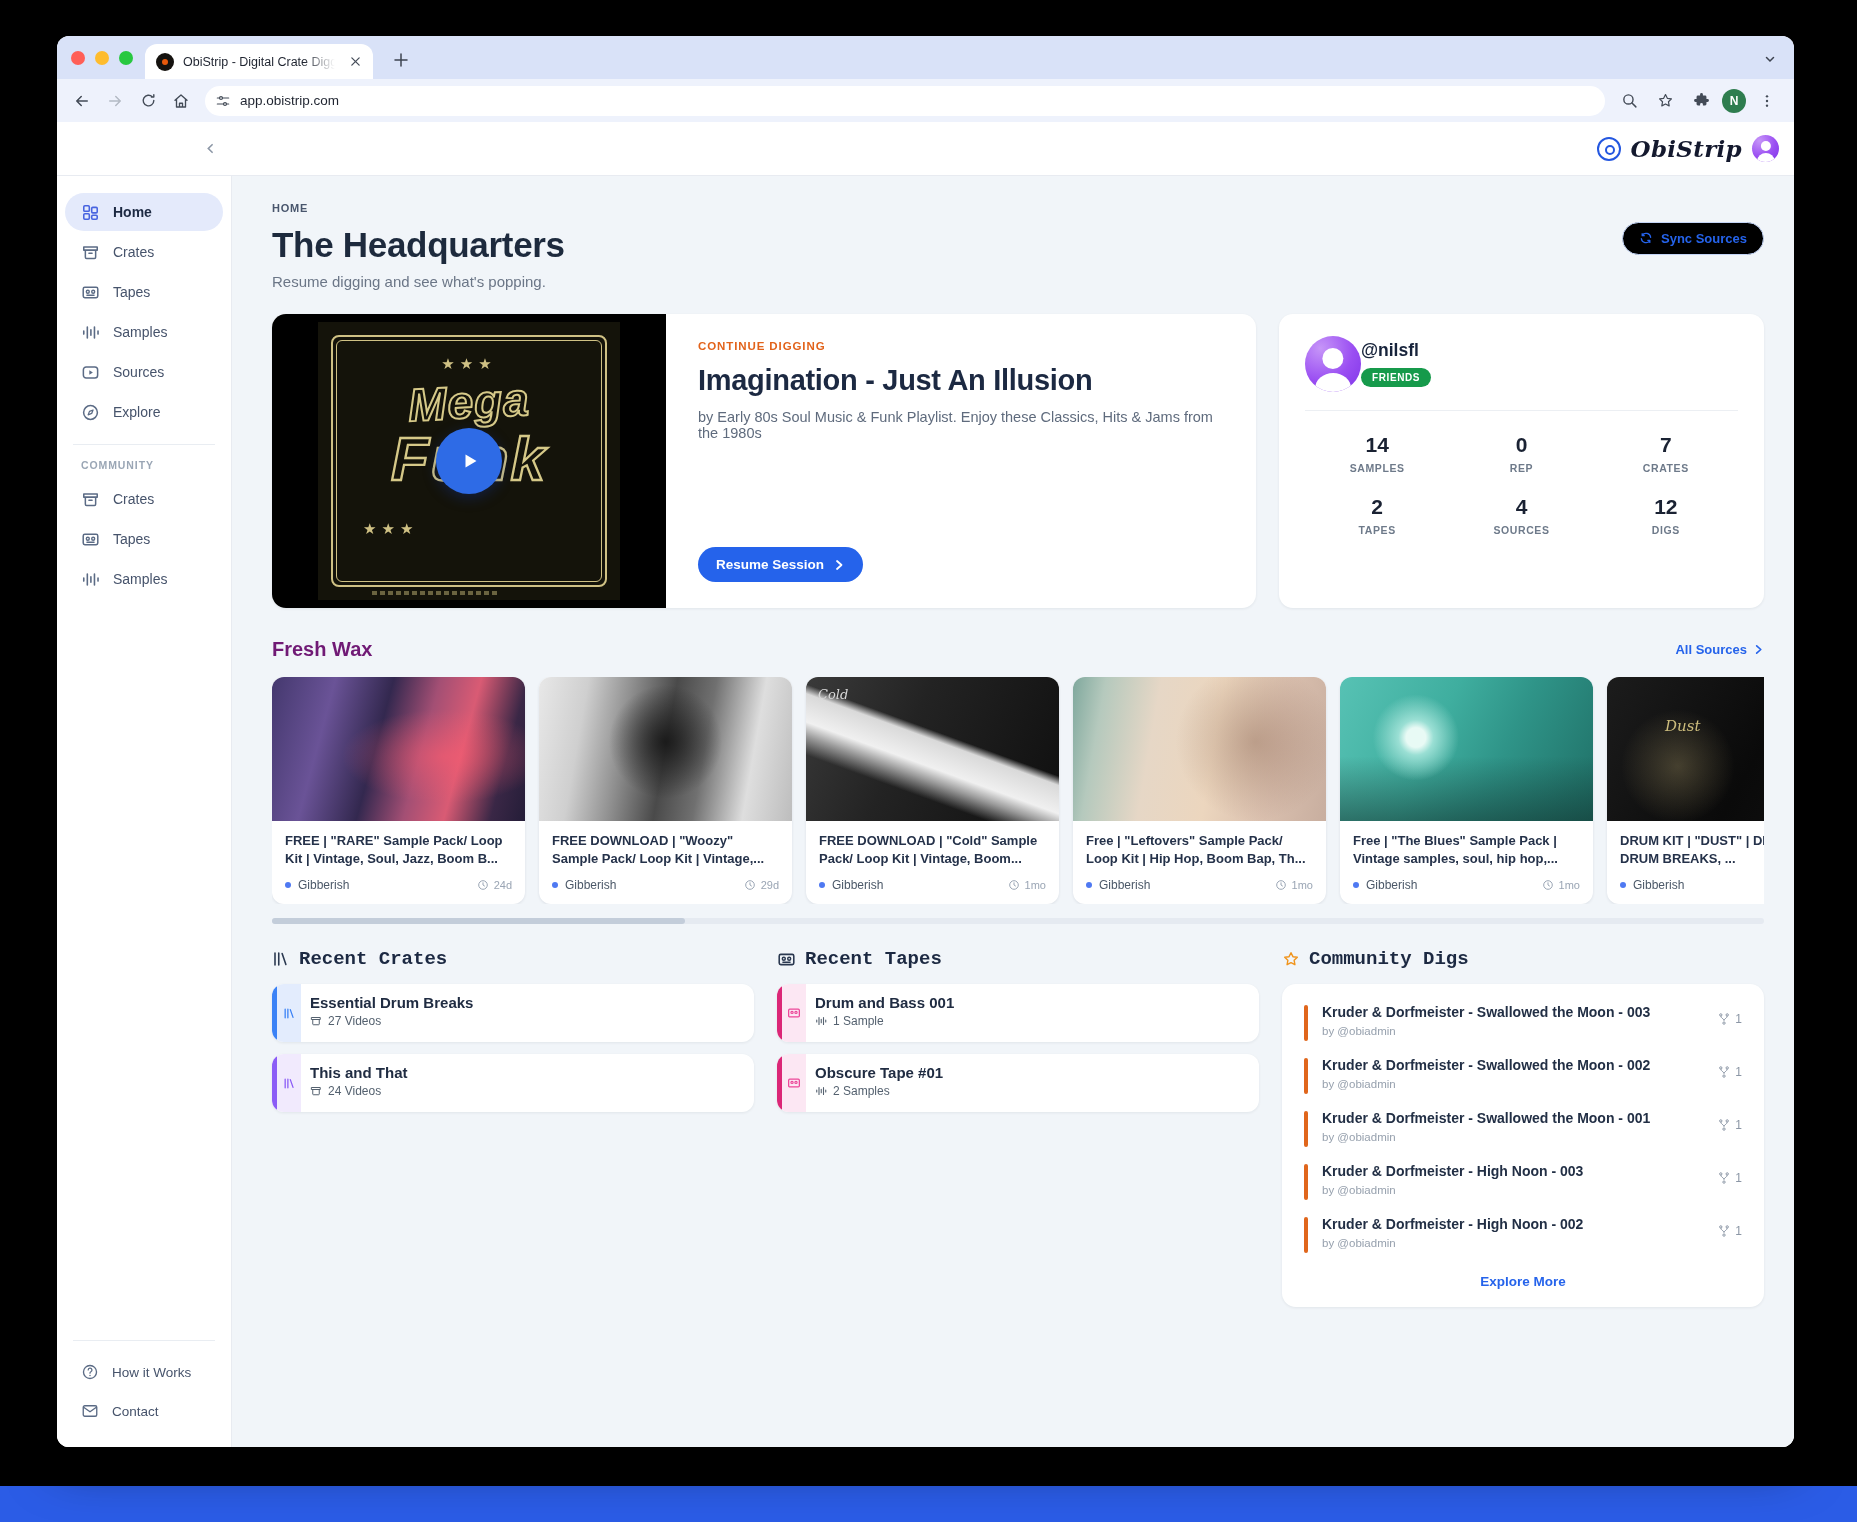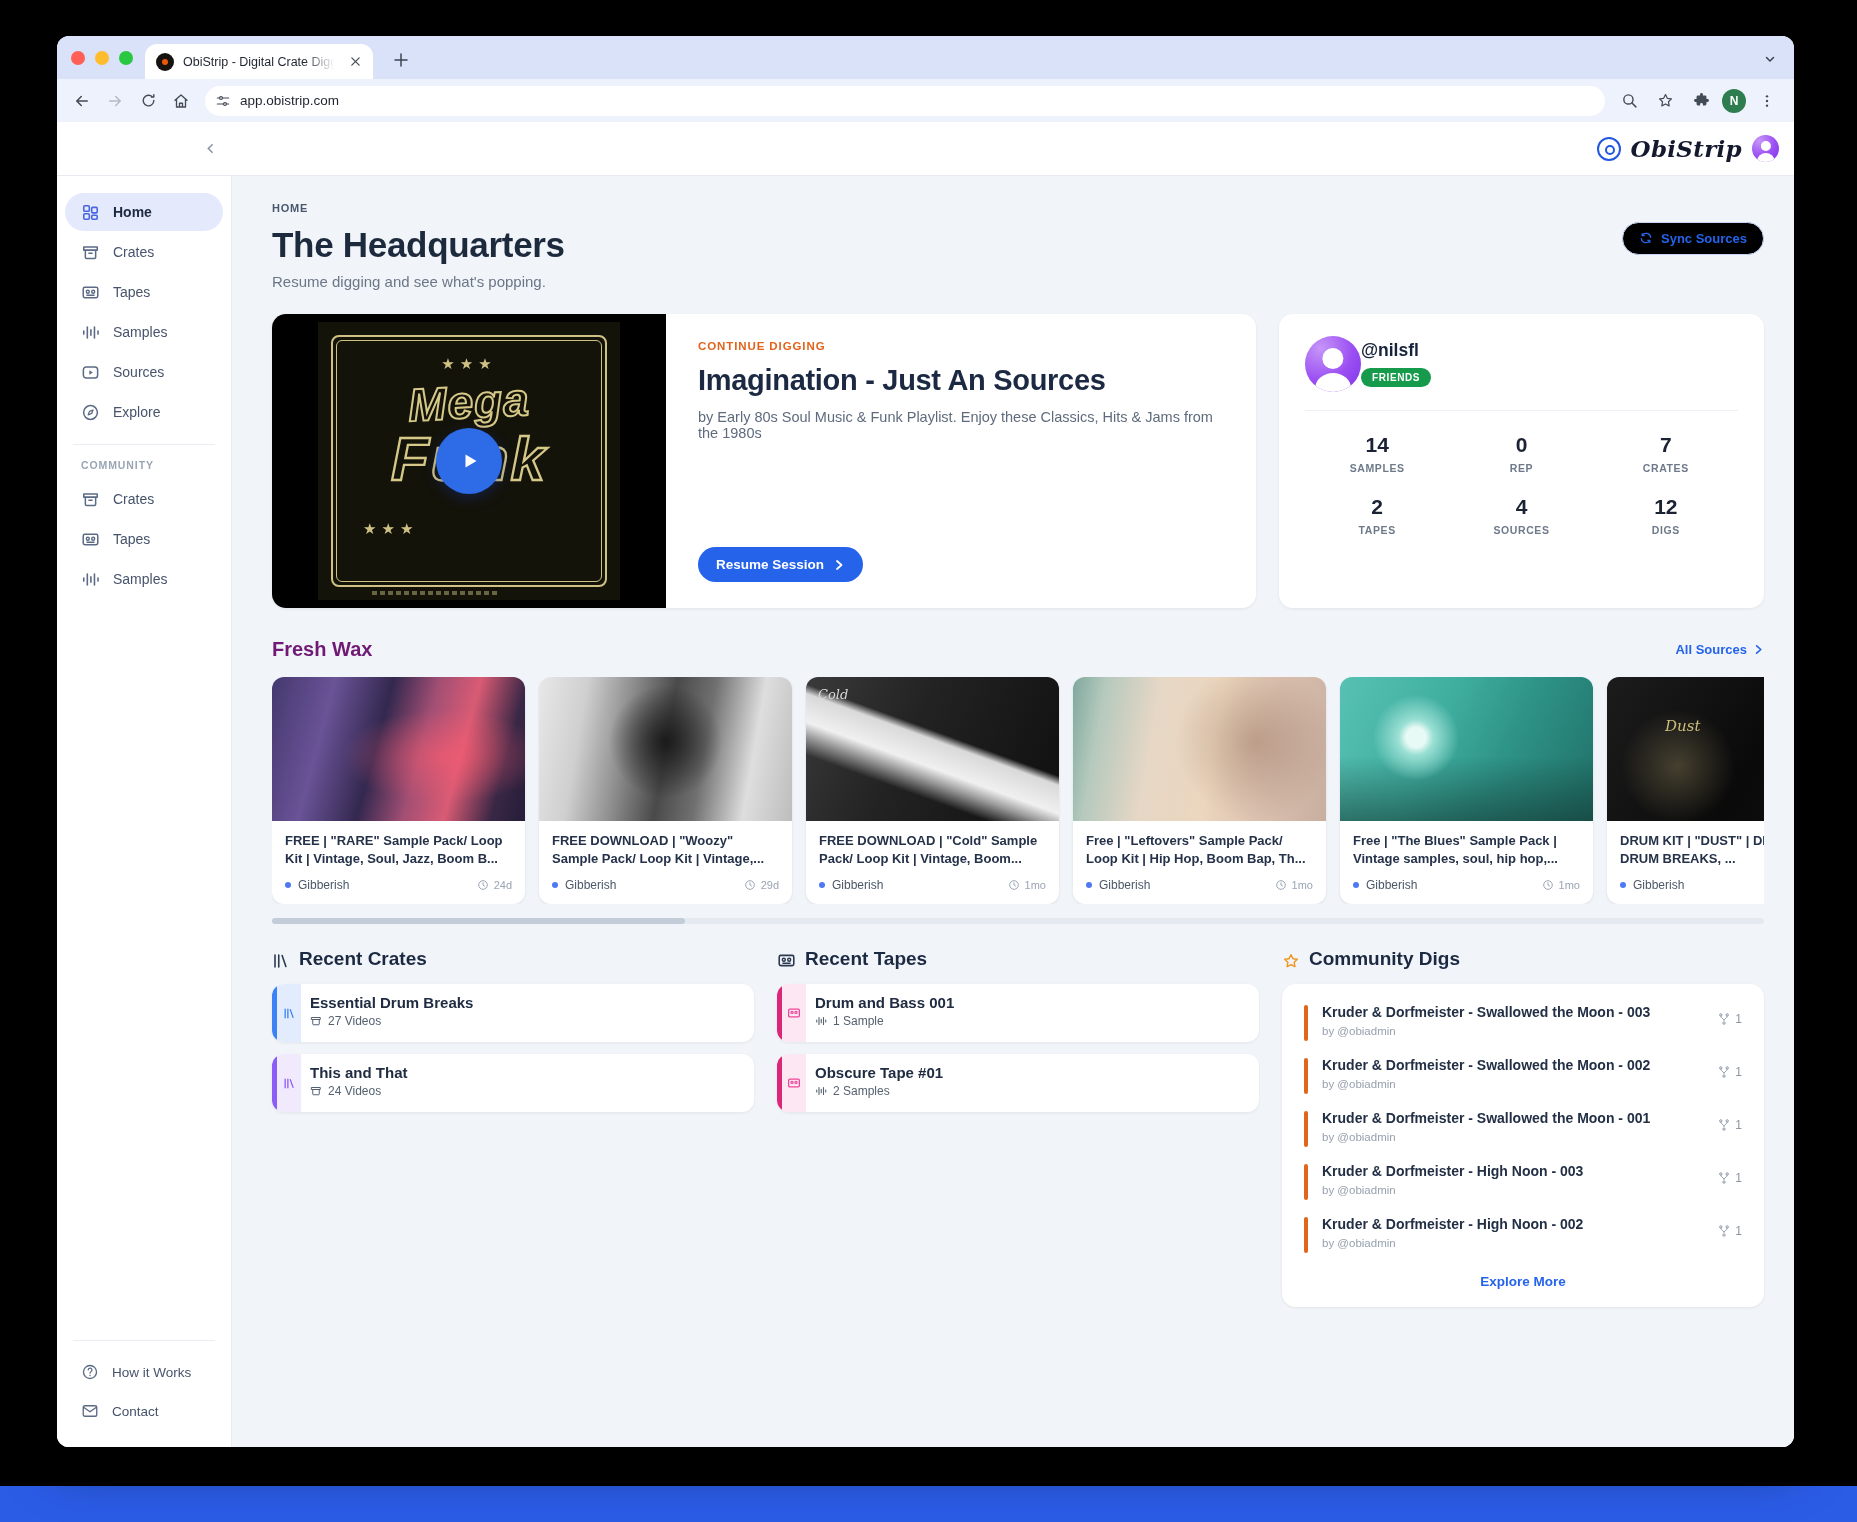--- a/index.html
+++ b/index.html
@@ -144,21 +144,21 @@
   .fw-title { font-size:13px; font-weight:700; color:#25324a; line-height:1.38; height:37px; overflow:hidden; }
   .fw-foot { margin-top:9px; display:flex; justify-content:space-between; align-items:center; }
   .fw-src { display:flex; align-items:center; gap:7px; font-size:12px; font-weight:500; color:#4b5868; }
   .src-dot { width:6px; height:6px; border-radius:50%; background:#4f79f2; }
   .fw-age { display:flex; align-items:center; gap:5px; font-size:11px; color:#9aa5b4; }
   .fw-scrolltrack { margin-top:14px; height:6px; border-radius:3px; background:#e5eaf1; position:relative; }
   .fw-scrollthumb { position:absolute; left:0; top:0; height:6px; width:413px; border-radius:3px; background:#c3cdda; }
 
   
   .bottom { margin-top:24px; display:grid; grid-template-columns:1fr 1fr 1fr; gap:23px; padding-bottom:30px; }
-  .sec-head { display:flex; align-items:flex-end; gap:9px; margin-bottom:14px; color:#2a3850; }
+  .sec-head { display:flex; align-items:center; gap:9px; margin-bottom:14px; color:#2a3850;font-family:Liberation Mono, monospace; }
   .sec-head .h3 { font-size:19px; font-weight:700; color:#1c2942; }
   .item-card { height:58px; display:flex; align-items:stretch; overflow:hidden; border-radius:12px; background:#fff;
                box-shadow:0 1px 3px rgba(16,24,40,.07); margin-bottom:12px; }
   .accent-bar { flex:0 0 5px; }
   .tile { flex:0 0 24px; display:flex; align-items:center; justify-content:center; }
   .item-text { padding:10px 0 0 9px; min-width:0; }
   .item-title { font-size:15px; font-weight:700; color:#202c42; white-space:nowrap; }
   .item-sub { margin-top:3px; display:flex; align-items:center; gap:6px; font-size:12px; color:#54616f; }
 
   .digs-card { border-radius:14px; background:#fff; box-shadow:0 1px 3px rgba(16,24,40,.07); padding:12px 22px 10px; }
@@ -425,21 +425,21 @@
                 <div class="cover-caption"></div>
               </div>
               <div class="play-btn">
                 <svg width="24" height="24" viewBox="0 0 24 24">
                     <path d="M8.5 5.5l11 6.5-11 6.5z" fill="#fff"></path>
                   </svg>
               </div>
             </div>
             <div class="hero-content">
               <div class="kicker">CONTINUE DIGGING</div>
-              <div class="hero-title">Imagination - Just An Sources</div>
+              <div class="hero-title">Imagination - Just An Illusion</div>
               <div class="hero-byline">by Early 80s Soul Music &amp; Funk Playlist. Enjoy these Classics, Hits &amp; Jams from the 1980s</div>
               <div class="resume-btn">
                 <span>Resume Session</span>
                 <svg width="12" height="12" viewBox="0 0 12 12">
                     <path d="M4 2l4.5 4L4 10" stroke="#fff" stroke-width="1.8" fill="none" stroke-linecap="round" stroke-linejoin="round"></path>
                   </svg>
               </div>
             </div>
           </div>
 

